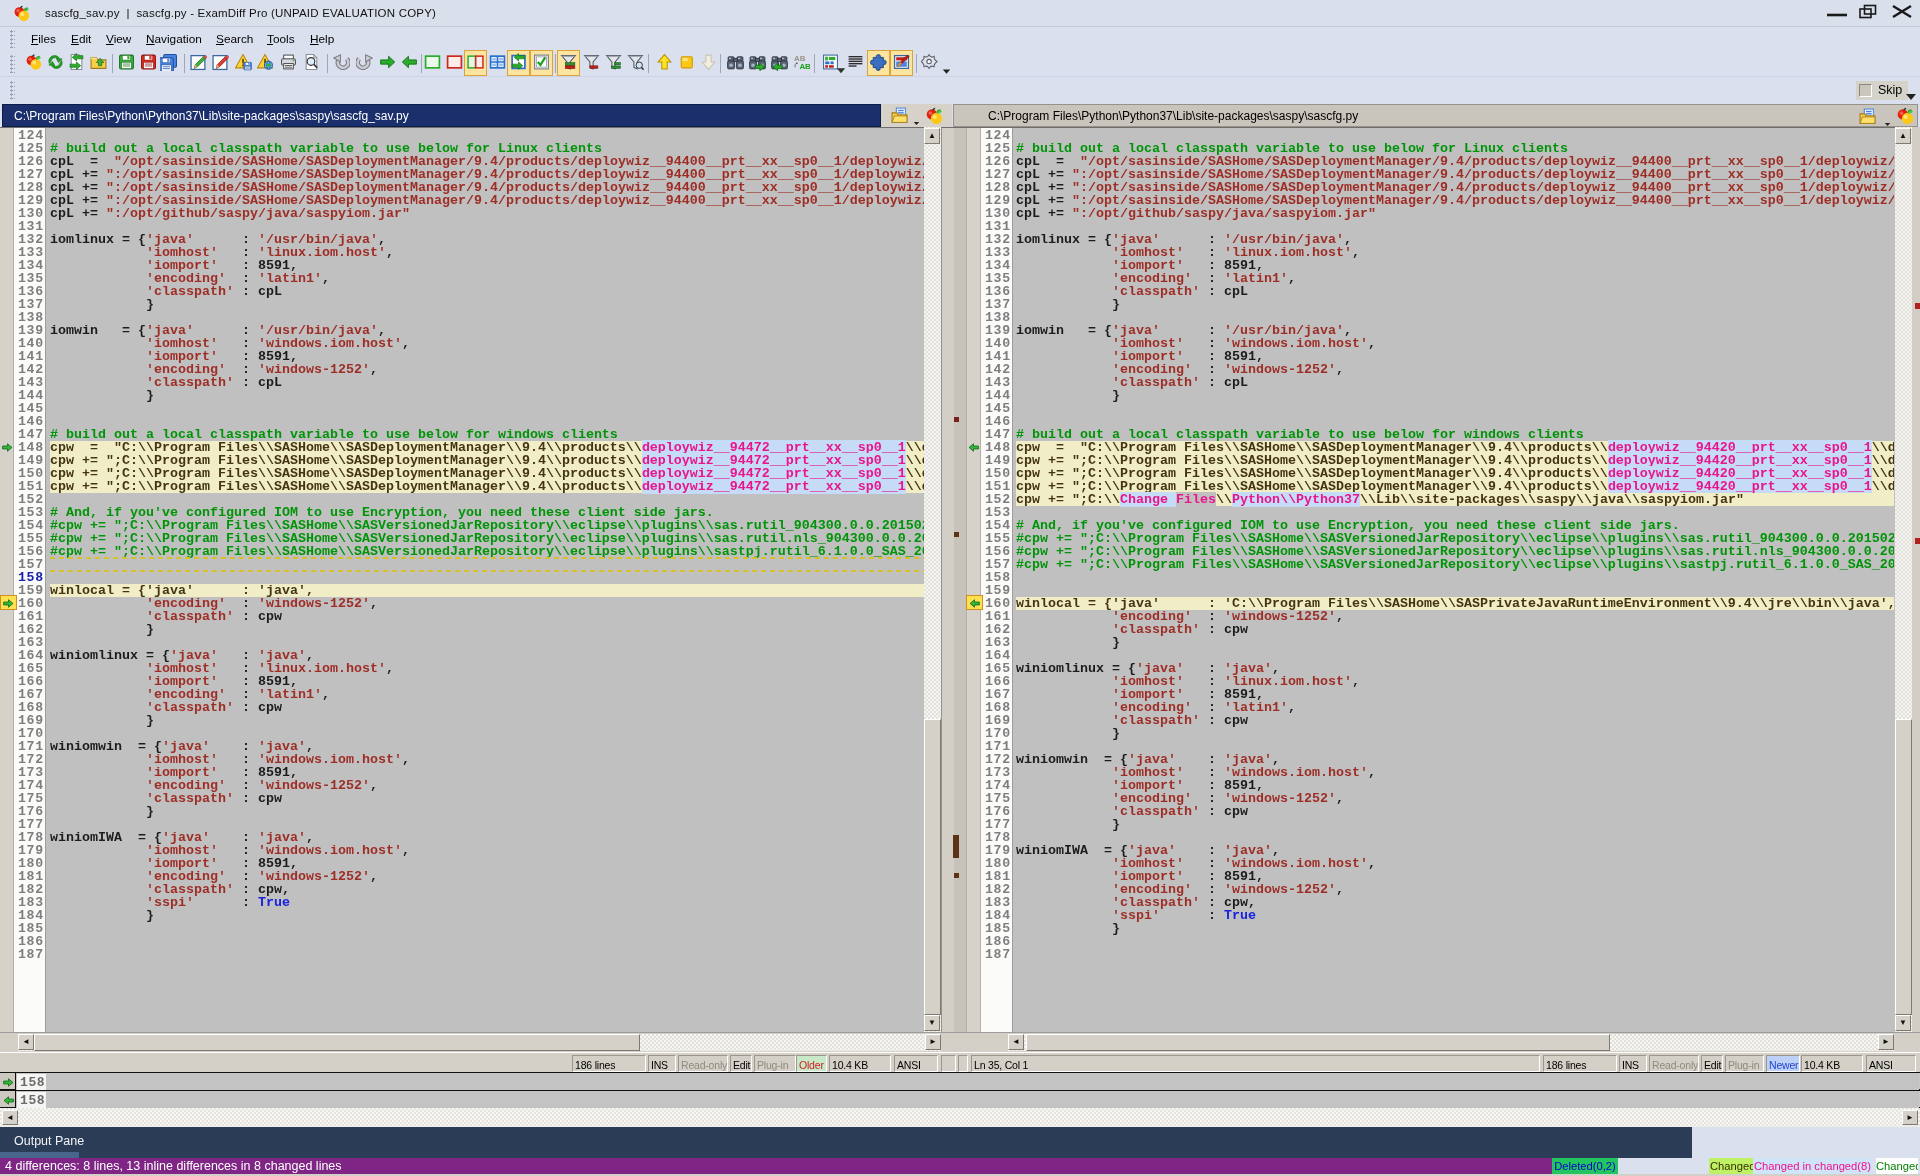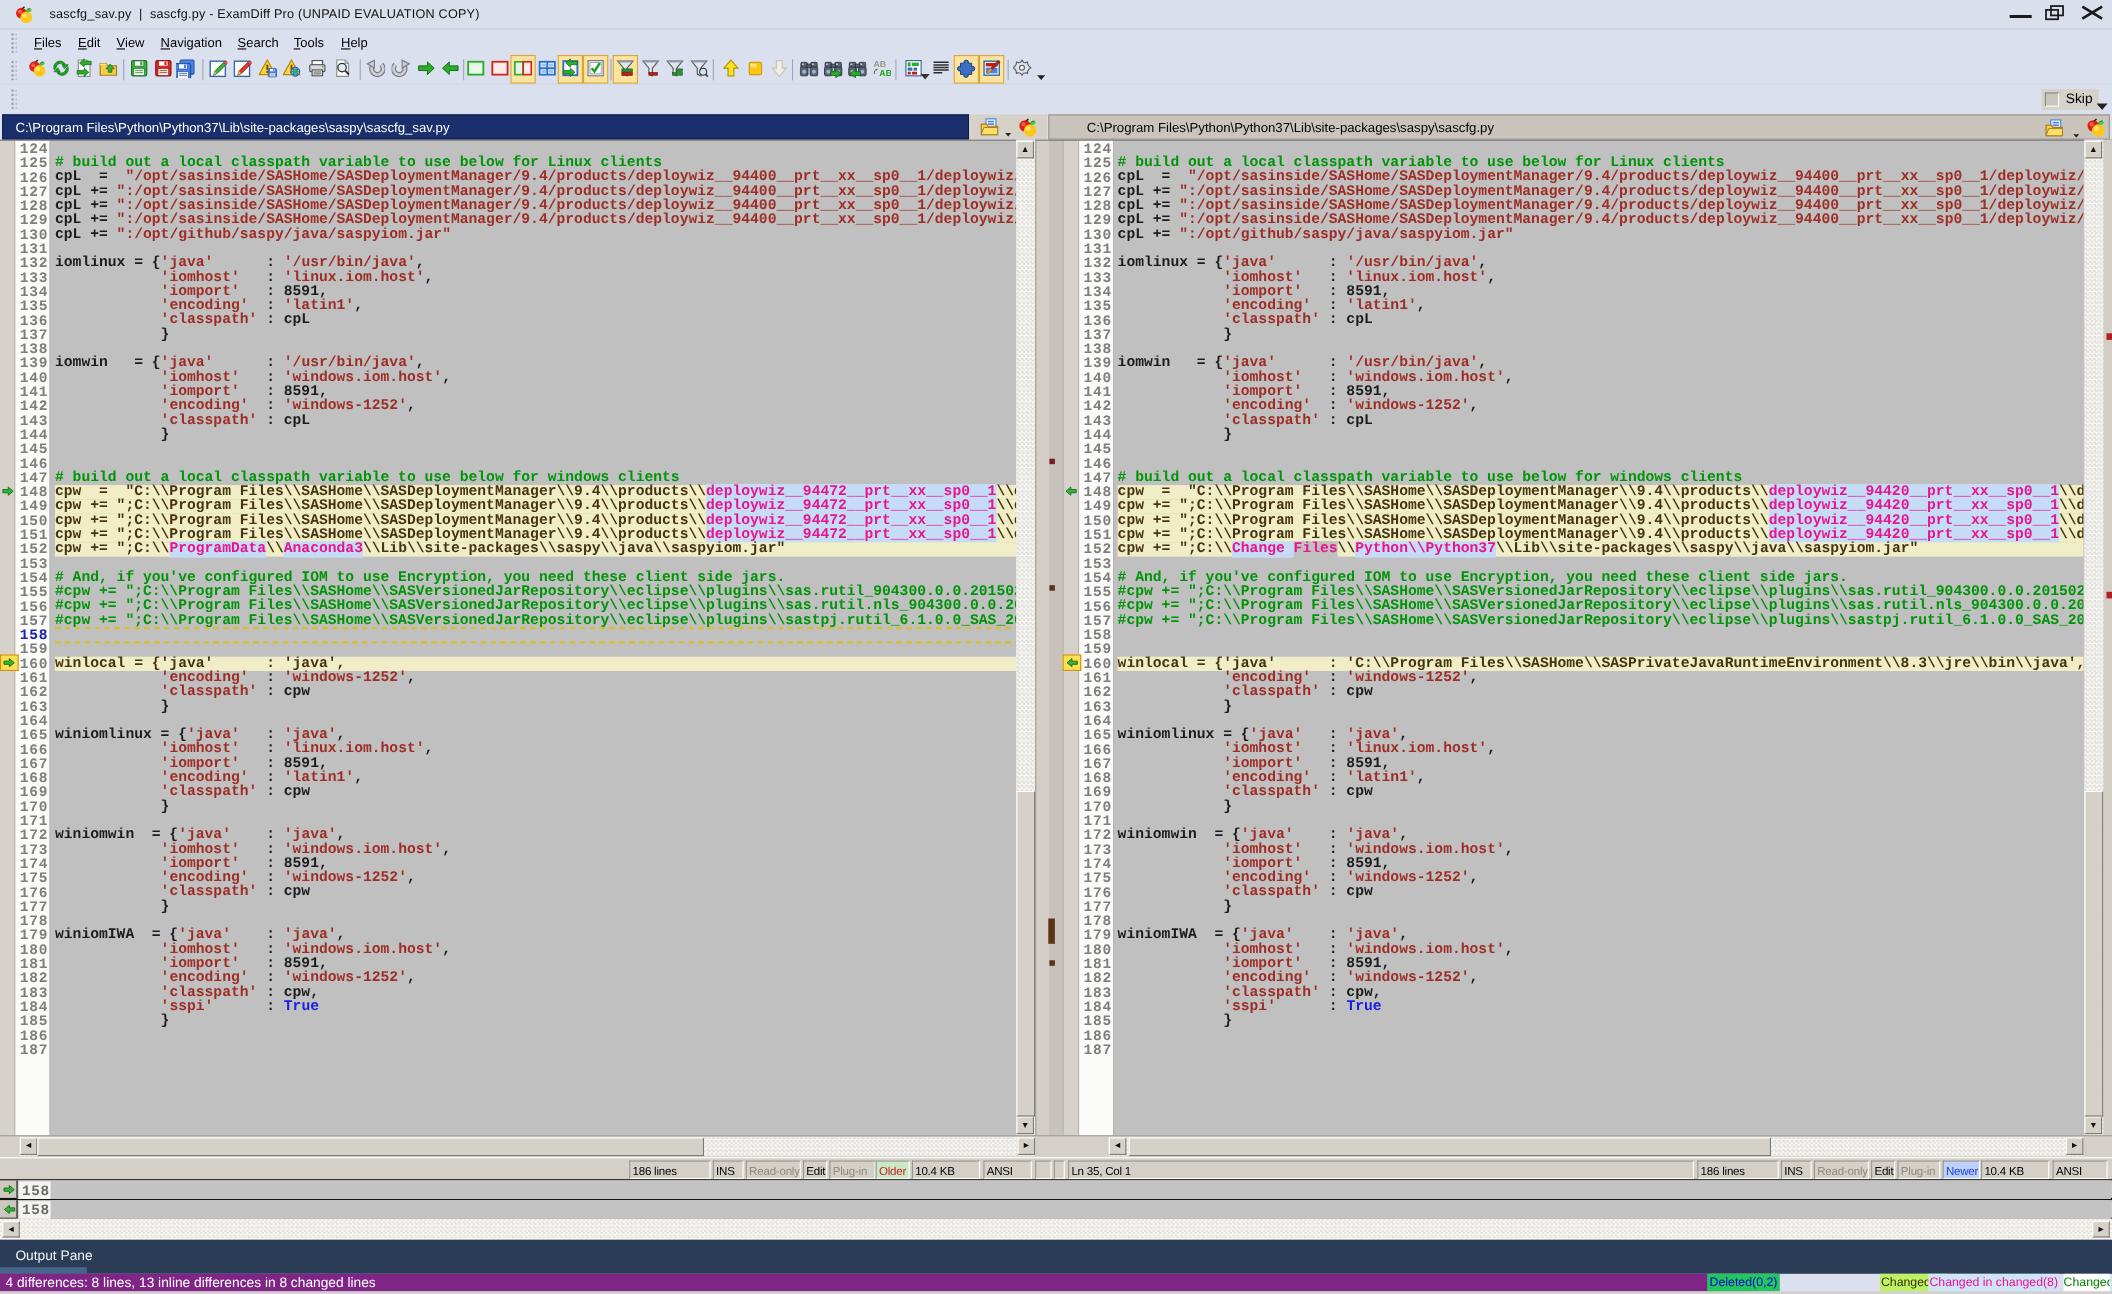--- a/index.html
+++ b/index.html
@@ -56,21 +56,21 @@
 
 #hsrow{left:0;top:1032px;width:1920px;height:20px;background:#d4d0c8;border-top:1px solid #9d9d9d}
 #statusbar{left:0;top:1052px;width:1920px;height:20px;background:#d4d0c8;border-top:1px solid #fff}
 .scell{position:absolute;top:2px;height:17px;border:1px solid #9a968e;border-right-color:#fff;border-bottom-color:#fff;font-size:10.5px;letter-spacing:-0.2px;color:#000;padding:3px 0 0 2px;white-space:nowrap;overflow:hidden}
 .scell.dim{color:#8e8a80}
 #minirows{left:0;top:1072px;width:1920px;height:36px;background:#cdc9c1}
 .mini{position:absolute;left:0;width:1920px;height:18px;border-top:1px solid #111;border-bottom:1px solid #111}
 .mini .box{position:absolute;left:15px;top:0px;width:1904px;height:17px;background:#c3c3c3;border-left:1px solid #111}
 .mini .t{position:absolute;left:4px;top:2px;font-family:"Liberation Mono",monospace;font-weight:bold;font-size:13px;letter-spacing:.6px;color:#6a6a6a}.mini .wpatch{position:absolute;left:1px;top:1px;width:29px;height:16px;background:#f4f4f2}
 #tinyrow{left:0;top:1108px;width:1920px;height:19px;background:#efeeea;background-image:conic-gradient(#e6e4df 25%,#f7f6f3 0 50%,#e6e4df 0 75%,#f7f6f3 0);background-size:4px 4px}
-#outpane{left:0;top:1127px;width:1920px;height:31px;background:#2b3d56}
+#outpane{left:0;top:1127px;width:1692px;height:31px;background:#2b3d56}
 #outpane .txt{position:absolute;left:14px;top:7px;font-size:12.5px;color:#f2f4f8}
 #outpane .tab{position:absolute;left:0;top:25px;width:79px;height:6px;background:#49658c}
 #purple{left:0;top:1158px;width:1591px;height:16px;background:#7e2585}
 #purple .txt{position:absolute;left:5px;top:1px;font-size:12.5px;color:#fff}
 .chip{position:absolute;top:0px;height:16px;font-size:11.2px;padding:2px 0 0 0;text-align:center;white-space:nowrap;overflow:hidden}
 #bottom{left:0;top:1174px;width:1920px;height:2px;background:#d4d0c8}
 </style></head>
 <body>
 <div id="title" class="abs">
   <div class="abs" style="left:13px;top:5px"><svg style="" width="17" height="17" viewBox="0 0 16 16">
@@ -533,21 +533,20 @@
 <div class="row"><i class="k">            </i><i class="s">'encoding'</i><i class="k">  : </i><i class="s">'windows-1252'</i><i class="k">,</i></div>
 <div class="row"><i class="k">            </i><i class="s">'classpath'</i><i class="k"> : </i><i class="k">cpL</i></div>
 <div class="row"><i class="k">            }</i></div>
 <div class="row"></div>
 <div class="row"></div>
 <div class="row"><i class="c"># build out a local classpath variable to use below for windows clients</i></div>
 <div class="row chg"><i class="y">cpw  =  "C:\\Program Files\\SASHome\\SASDeploymentManager\\9.4\\products\\</i><i class="hl">deploywiz__94472__prt__xx__sp0__1</i><i class="y">\\deploywiz\\sas.svc.confignat.jar"</i></div>
 <div class="row chg"><i class="y">cpw += ";C:\\Program Files\\SASHome\\SASDeploymentManager\\9.4\\products\\</i><i class="hl">deploywiz__94472__prt__xx__sp0__1</i><i class="y">\\deploywiz\\sas.svc.confignat.jar"</i></div>
 <div class="row chg"><i class="y">cpw += ";C:\\Program Files\\SASHome\\SASDeploymentManager\\9.4\\products\\</i><i class="hl">deploywiz__94472__prt__xx__sp0__1</i><i class="y">\\deploywiz\\sas.svc.confignat.jar"</i></div>
 <div class="row chg"><i class="y">cpw += ";C:\\Program Files\\SASHome\\SASDeploymentManager\\9.4\\products\\</i><i class="hl">deploywiz__94472__prt__xx__sp0__1</i><i class="y">\\deploywiz\\sas.svc.confignat.jar"</i></div>
-<div class="row chg"><i class="y">cpw += ";C:\\</i><i class="hl">ProgramData</i><i class="y">\\</i><i class="hl">Anaconda3</i><i class="y">\\Lib\\site-packages\\saspy\\java\\saspyiom.jar"</i></div>
 <div class="row"></div>
 <div class="row"><i class="c"># And, if you've configured IOM to use Encryption, you need these client side jars.</i></div>
 <div class="row"><i class="c">#cpw += ";C:\\Program Files\\SASHome\\SASVersionedJarRepository\\eclipse\\plugins\\sas.rutil_904300.0.0.20150204190000_v940m3\\sas.rutil.jar"</i></div>
 <div class="row"><i class="c">#cpw += ";C:\\Program Files\\SASHome\\SASVersionedJarRepository\\eclipse\\plugins\\sas.rutil.nls_904300.0.0.20150204190000_v940m3\\sas.rutil.nls.jar"</i></div>
 <div class="row"><i class="c">#cpw += ";C:\\Program Files\\SASHome\\SASVersionedJarRepository\\eclipse\\plugins\\sastpj.rutil_6.1.0.0_SAS_20121211183517\\sastpj.rutil.jar"</i></div>
 <div class="row"><em class="dash top"></em><em class="dash bot"></em></div>
 <div class="row"></div>
 <div class="row chg"><i class="y">winlocal = {'java'      : 'java',</i></div>
 <div class="row"><i class="k">            </i><i class="s">'encoding'</i><i class="k">  : </i><i class="s">'windows-1252'</i><i class="k">,</i></div>
 <div class="row"><i class="k">            </i><i class="s">'classpath'</i><i class="k"> : </i><i class="k">cpw</i></div>
@@ -679,21 +678,21 @@
 <div class="row chg"><i class="y">cpw += ";C:\\Program Files\\SASHome\\SASDeploymentManager\\9.4\\products\\</i><i class="hl">deploywiz__94420__prt__xx__sp0__1</i><i class="y">\\deploywiz\\sas.svc.confignat.jar"</i></div>
 <div class="row chg"><i class="y">cpw += ";C:\\Program Files\\SASHome\\SASDeploymentManager\\9.4\\products\\</i><i class="hl">deploywiz__94420__prt__xx__sp0__1</i><i class="y">\\deploywiz\\sas.svc.confignat.jar"</i></div>
 <div class="row chg"><i class="y">cpw += ";C:\\</i><i class="hl">Change </i><i class="hg">Files</i><i class="y">\\</i><i class="hl">Python\\Python37</i><i class="y">\\Lib\\site-packages\\saspy\\java\\saspyiom.jar"</i></div>
 <div class="row"></div>
 <div class="row"><i class="c"># And, if you've configured IOM to use Encryption, you need these client side jars.</i></div>
 <div class="row"><i class="c">#cpw += ";C:\\Program Files\\SASHome\\SASVersionedJarRepository\\eclipse\\plugins\\sas.rutil_904300.0.0.20150204190000_v940m3\\sas.rutil.jar"</i></div>
 <div class="row"><i class="c">#cpw += ";C:\\Program Files\\SASHome\\SASVersionedJarRepository\\eclipse\\plugins\\sas.rutil.nls_904300.0.0.20150204190000_v940m3\\sas.rutil.nls.jar"</i></div>
 <div class="row"><i class="c">#cpw += ";C:\\Program Files\\SASHome\\SASVersionedJarRepository\\eclipse\\plugins\\sastpj.rutil_6.1.0.0_SAS_20121211183517\\sastpj.rutil.jar"</i></div>
 <div class="row"></div>
 <div class="row"></div>
-<div class="row chg"><i class="y">winlocal = {'java'      : 'C:\\Program Files\\SASHome\\SASPrivateJavaRuntimeEnvironment\\8.3\\jre\\bin\\java',</i></div>
+<div class="row chg"><i class="y">winlocal = {'java'      : 'C:\\Program Files\\SASHome\\SASPrivateJavaRuntimeEnvironment\\9.4\\jre\\bin\\java',</i></div>
 <div class="row"><i class="k">            </i><i class="s">'encoding'</i><i class="k">  : </i><i class="s">'windows-1252'</i><i class="k">,</i></div>
 <div class="row"><i class="k">            </i><i class="s">'classpath'</i><i class="k"> : </i><i class="k">cpw</i></div>
 <div class="row"><i class="k">            }</i></div>
 <div class="row"></div>
 <div class="row"><i class="k">winiomlinux = {</i><i class="s">'java'</i><i class="k">   : </i><i class="s">'java'</i><i class="k">,</i></div>
 <div class="row"><i class="k">            </i><i class="s">'iomhost'</i><i class="k">   : </i><i class="s">'linux.iom.host'</i><i class="k">,</i></div>
 <div class="row"><i class="k">            </i><i class="s">'iomport'</i><i class="k">   : </i><i class="k">8591</i><i class="k">,</i></div>
 <div class="row"><i class="k">            </i><i class="s">'encoding'</i><i class="k">  : </i><i class="s">'latin1'</i><i class="k">,</i></div>
 <div class="row"><i class="k">            </i><i class="s">'classpath'</i><i class="k"> : </i><i class="k">cpw</i></div>
 <div class="row"><i class="k">            }</i></div>

